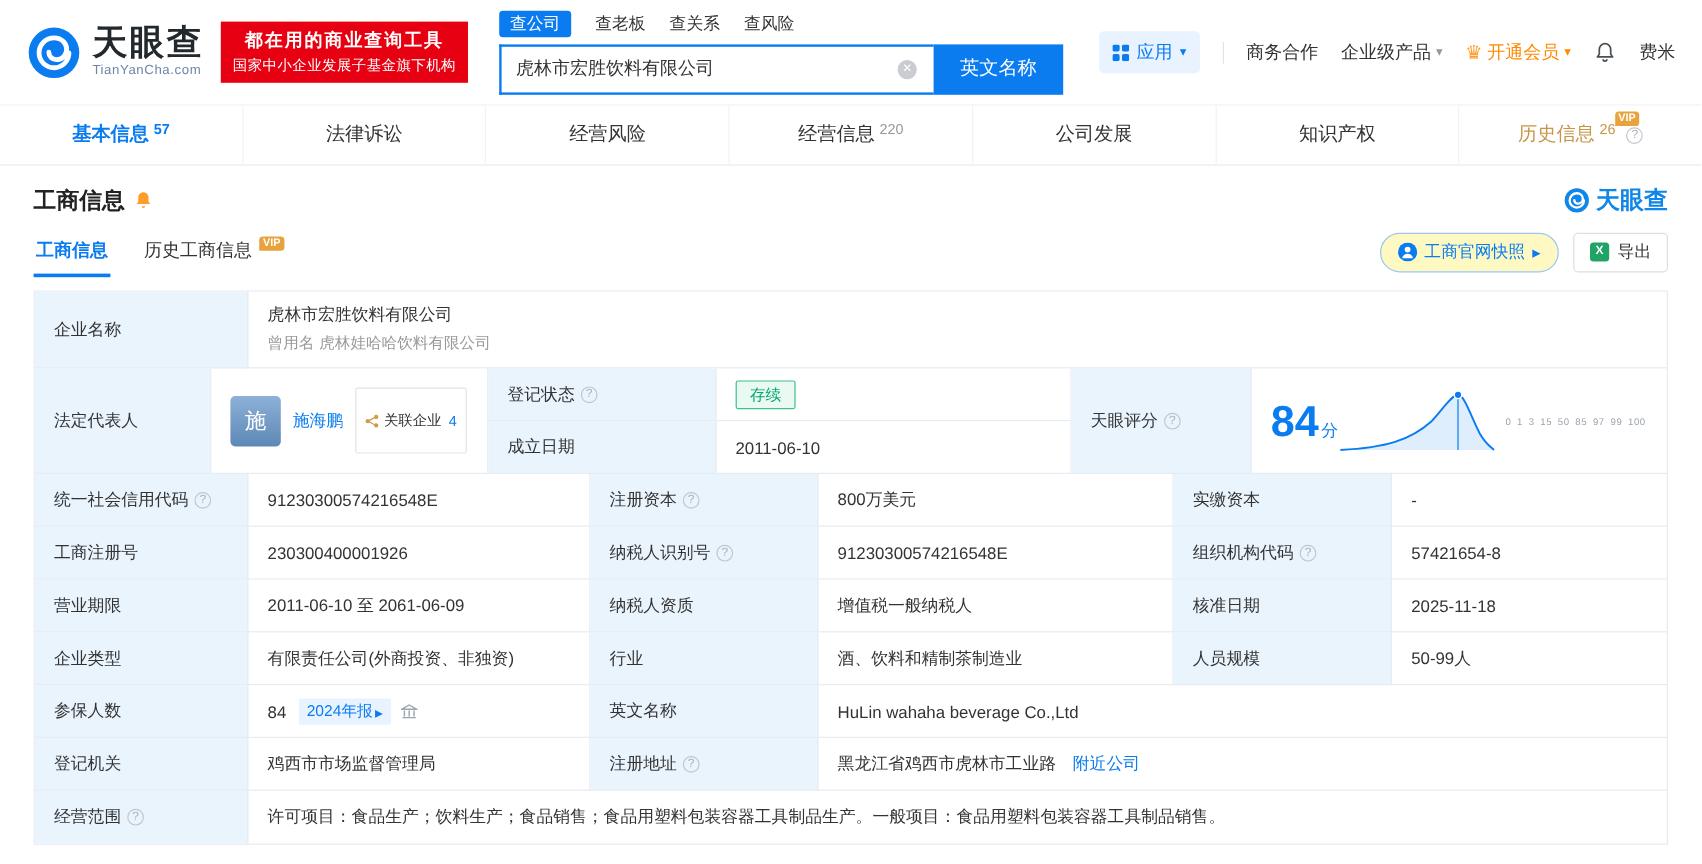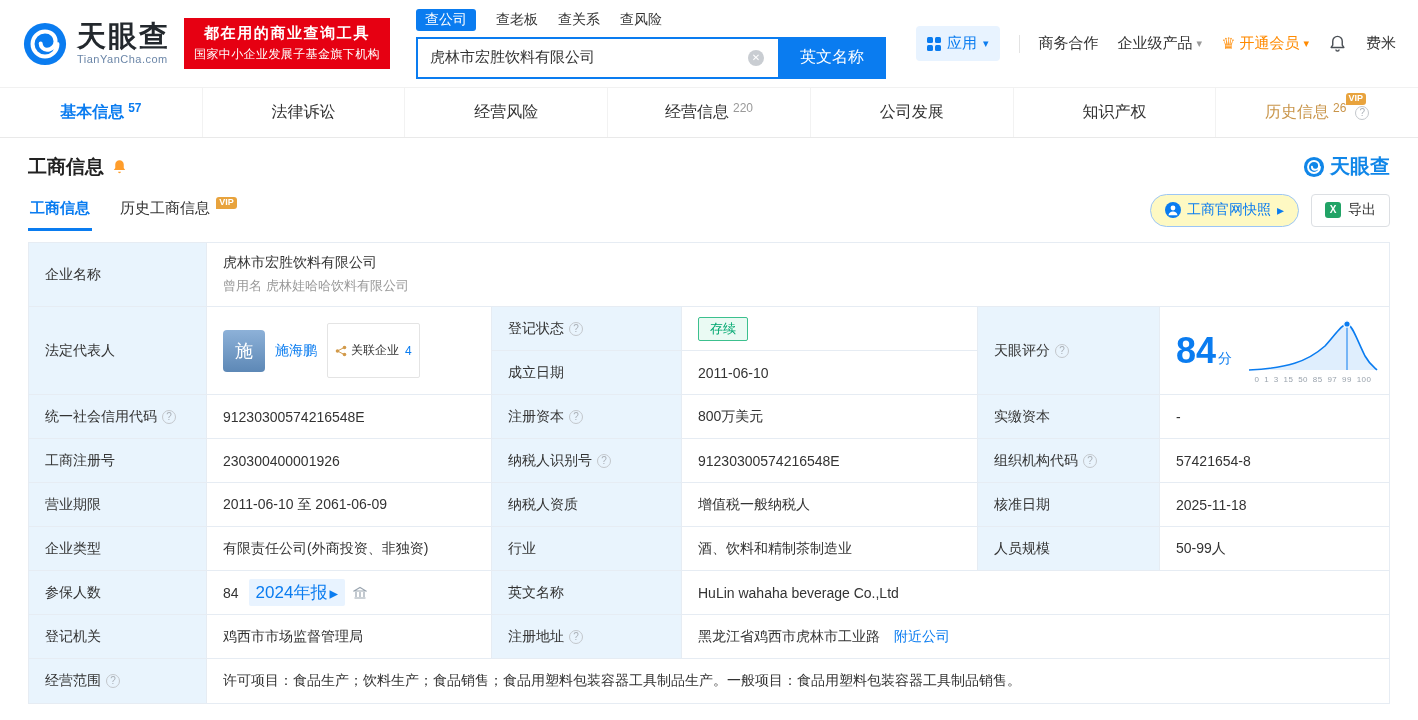--- a/index.html
+++ b/index.html
@@ -78,24 +78,24 @@
   .former{display:flex;gap:4px;font-size:13px;color:#999}
   .avatar{width:42px;height:42px;border-radius:4px;background:linear-gradient(180deg,#8db1d8,#5d88b6);color:#fff;font-size:18px;display:flex;align-items:center;justify-content:center;flex:none}
   .rep-name{color:#0a7cf0;margin:0 10px 0 10px;cursor:pointer;text-decoration:none}
   .rel-tag{display:inline-flex;align-items:center;gap:4px;border:1px solid #e4e4e4;border-radius:2px;padding:18px 7px;font-size:12px;color:#333;cursor:pointer}
   .rel-cnt{color:#0a7cf0;margin-left:2px}
   .badge-green{border:1px solid #3cc08e;background:#eafaf3;color:#00a870;font-size:13px;padding:2px 11px;border-radius:2px}
   .score-cell{justify-content:space-between;padding-right:10px}
   .score{display:flex;align-items:baseline;gap:2px}
   .score-num{font-size:36px;font-weight:bold;color:#0a7cf0}
   .score-unit{font-size:14px;color:#0a7cf0}
-  .chart{display:flex;flex-direction:column;align-items:center}
+  .chart{display:flex;flex-direction:row;align-items:center}
   .ticks{width:132px;font-size:8px;color:#9aa3ad;letter-spacing:.5px;word-spacing:2px;text-align:center;margin-top:1px}
   .insured-val{margin-right:10px}
-  .badge-report{display:inline-flex;align-items:flex-end;gap:2px;background:#e8f3ff;color:#0a7cf0;font-size:17px;padding:2px 7px;border-radius:2px;cursor:pointer}
+  .badge-report{display:inline-flex;align-items:flex-end;gap:2px;background:#e8f3ff;color:#0a7cf0;font-size:13px;padding:2px 7px;border-radius:2px;cursor:pointer}
   .ins-ic{margin-left:8px;display:flex;align-items:center;cursor:pointer}
   .addr-link{color:#0a7cf0;margin-left:14px;cursor:pointer;text-decoration:none}
 </style>
 </head>
 <body>
 
 <div class="header">
   <div class="logo">
     <svg width="46" height="46" viewBox="0 0 48 48">
       <circle cx="24" cy="24" r="22" fill="#0a7cf0"></circle>

